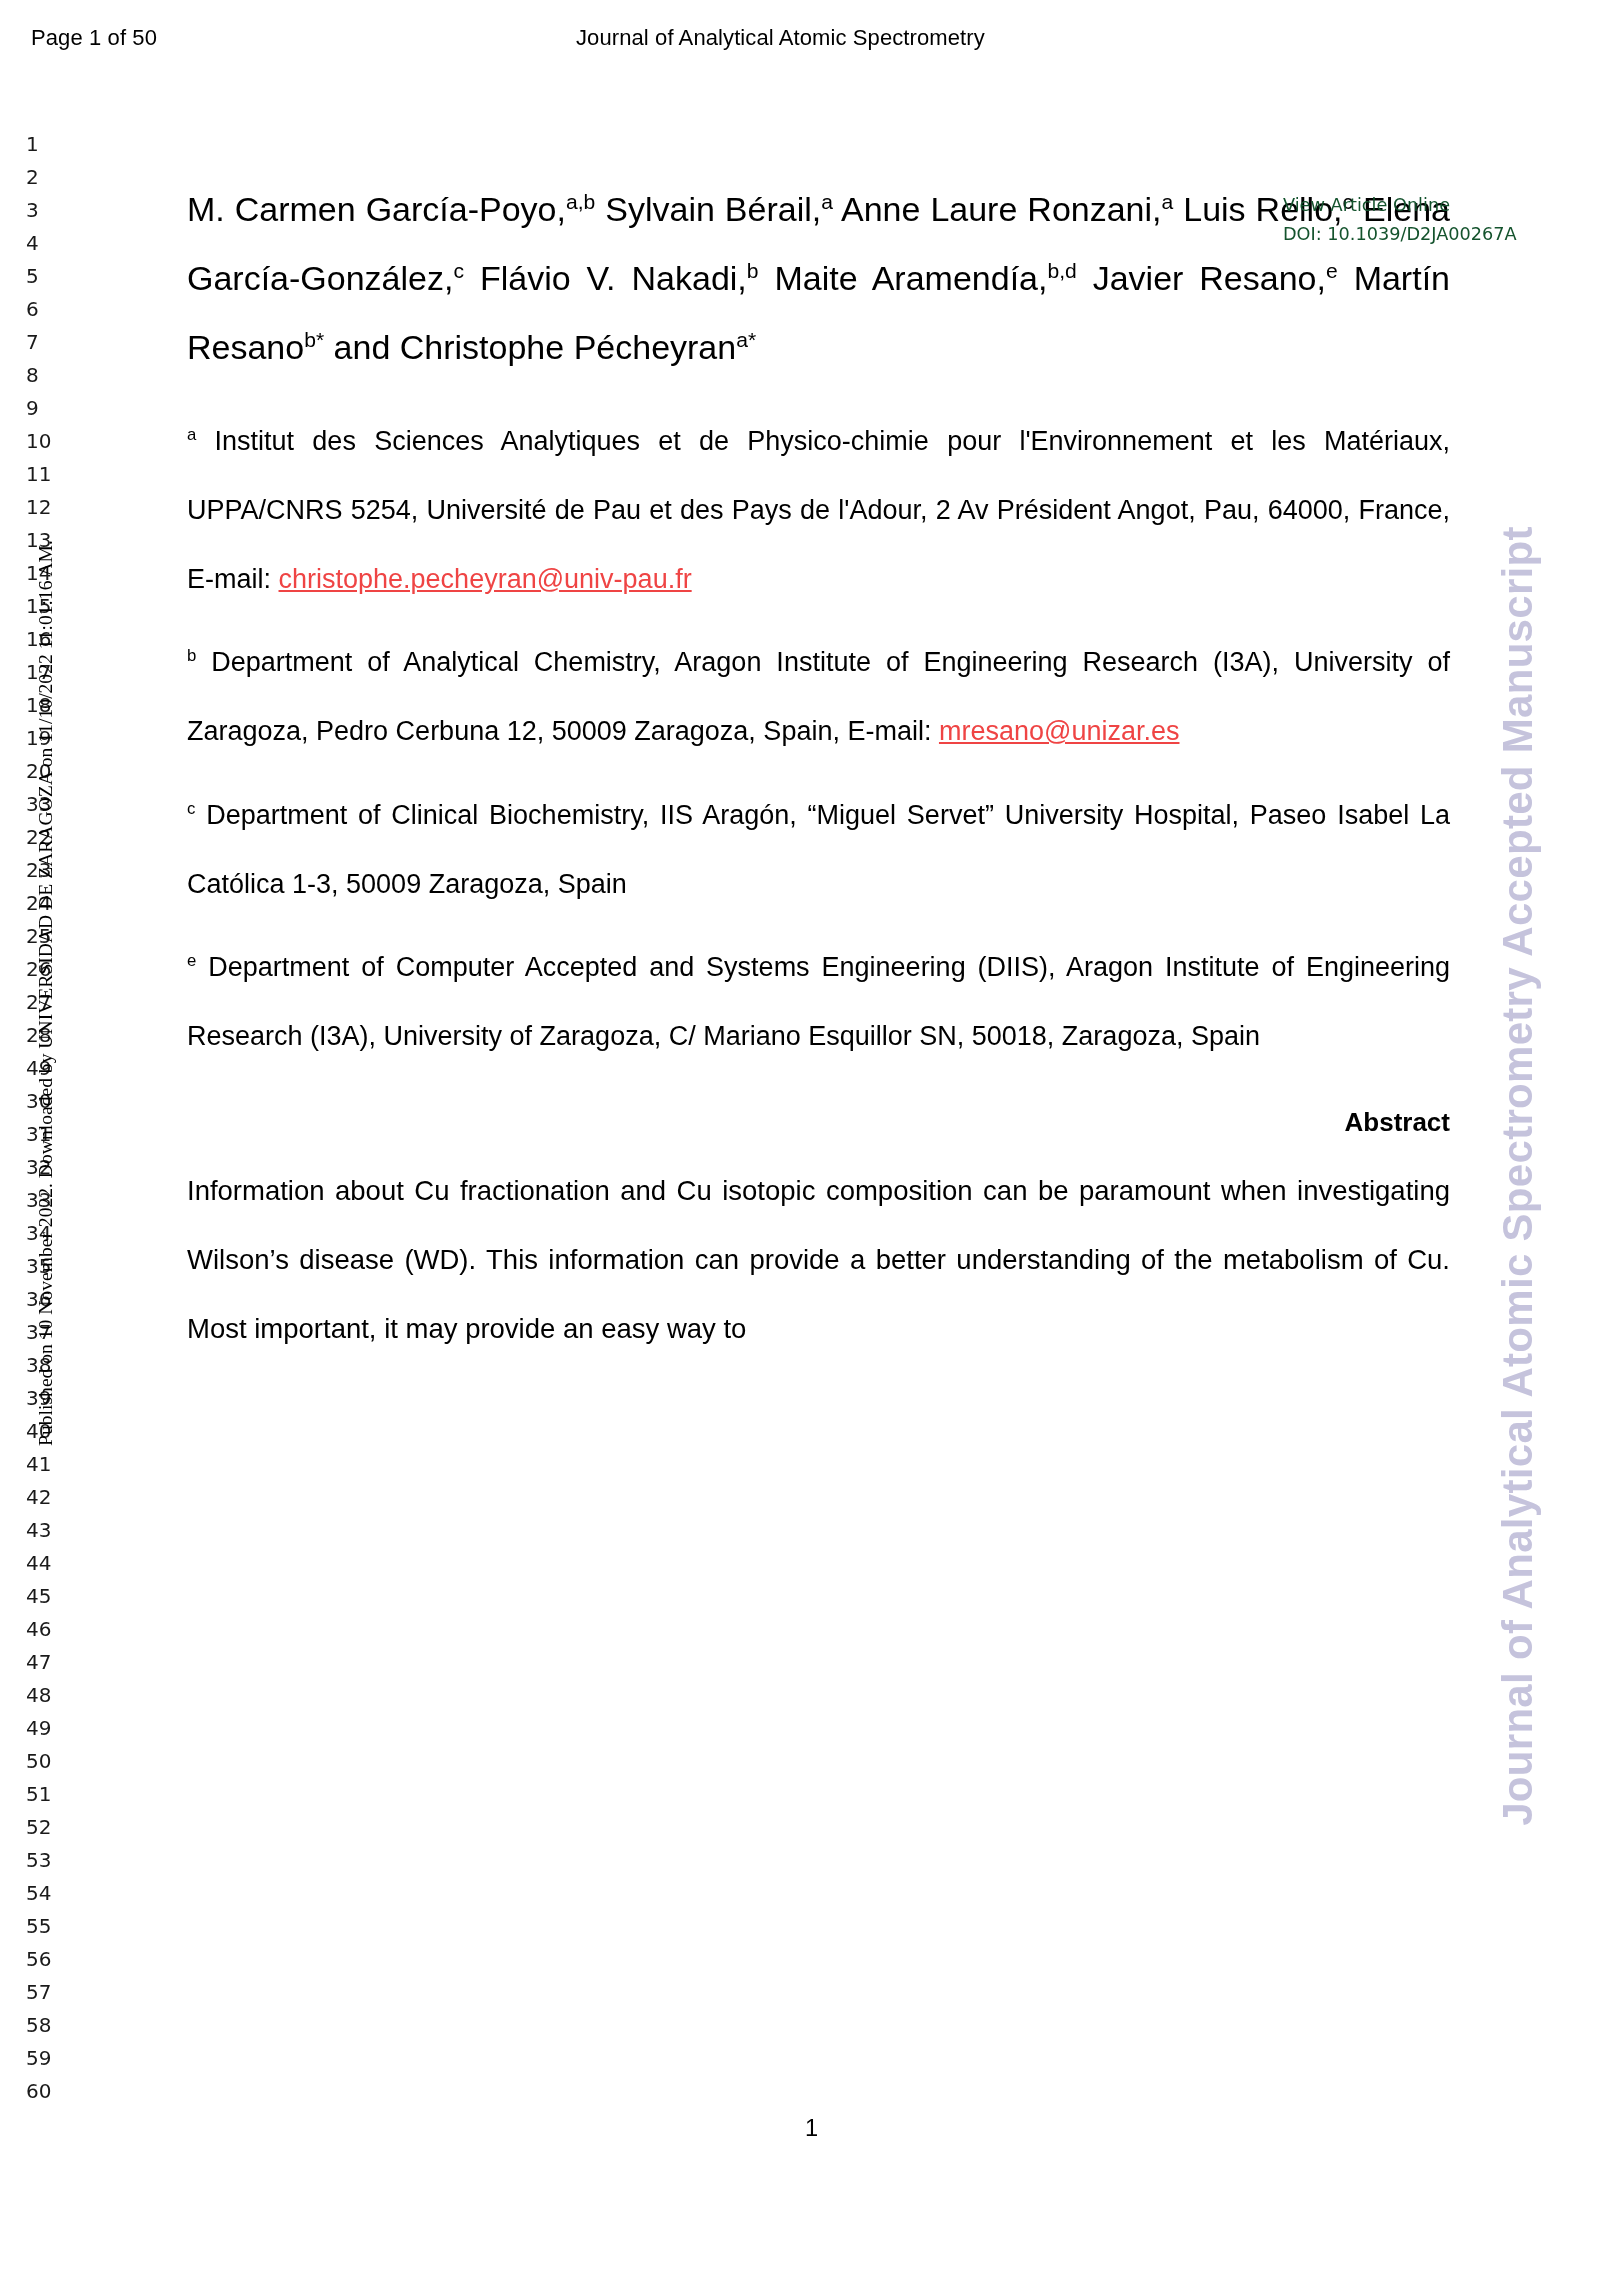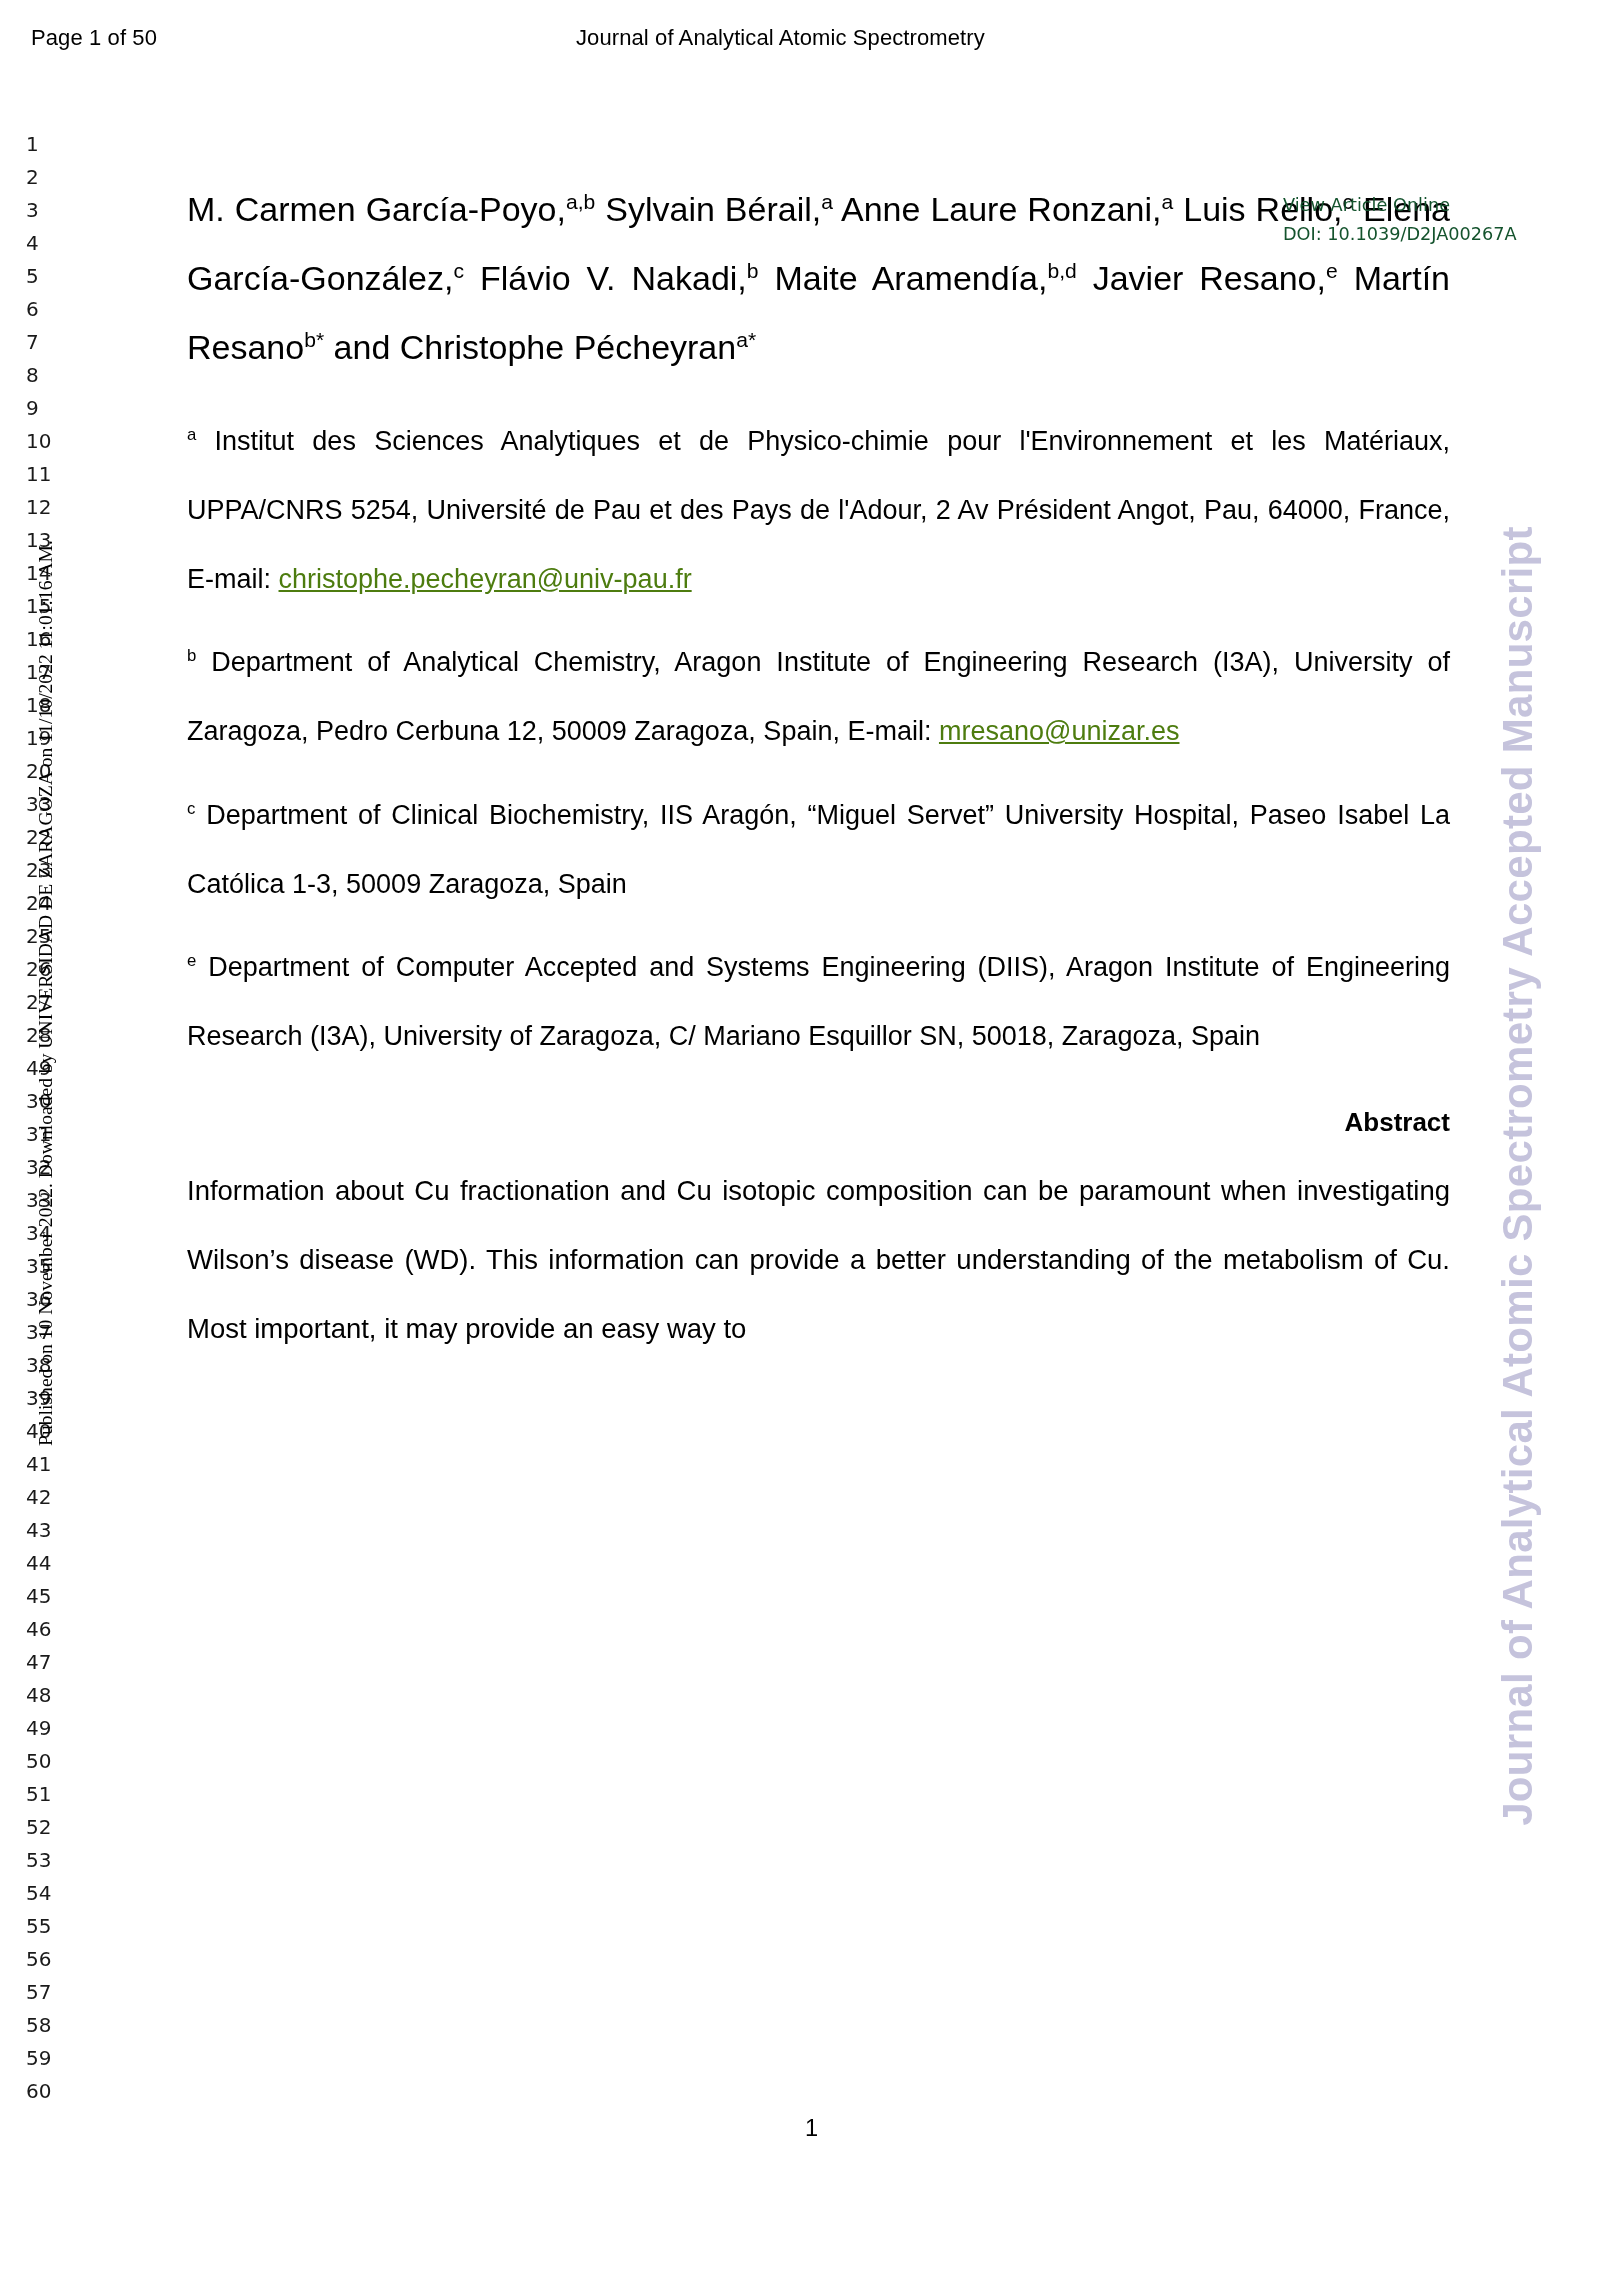--- a/index.html
+++ b/index.html
@@ -132,21 +132,21 @@
   .authors sup { font-size: 0.62em; vertical-align: super; line-height: 0; }
 
   .affil {
     font-size: 27px;
     line-height: 69px;
     text-align: justify;
     margin: 0 0 14.4px 0;
   }
   .affil sup { font-size: 0.62em; vertical-align: super; line-height: 0; }
   .affil a.email {
-    color: #4d7c0f;
+    color: #ef4444;
   }
 
   .section-heading {
     font-size: 26px;
     font-weight: bold;
     line-height: 63px;
     margin: 19.6px 0 2.6px 0;
     text-align: right;
   }
 

